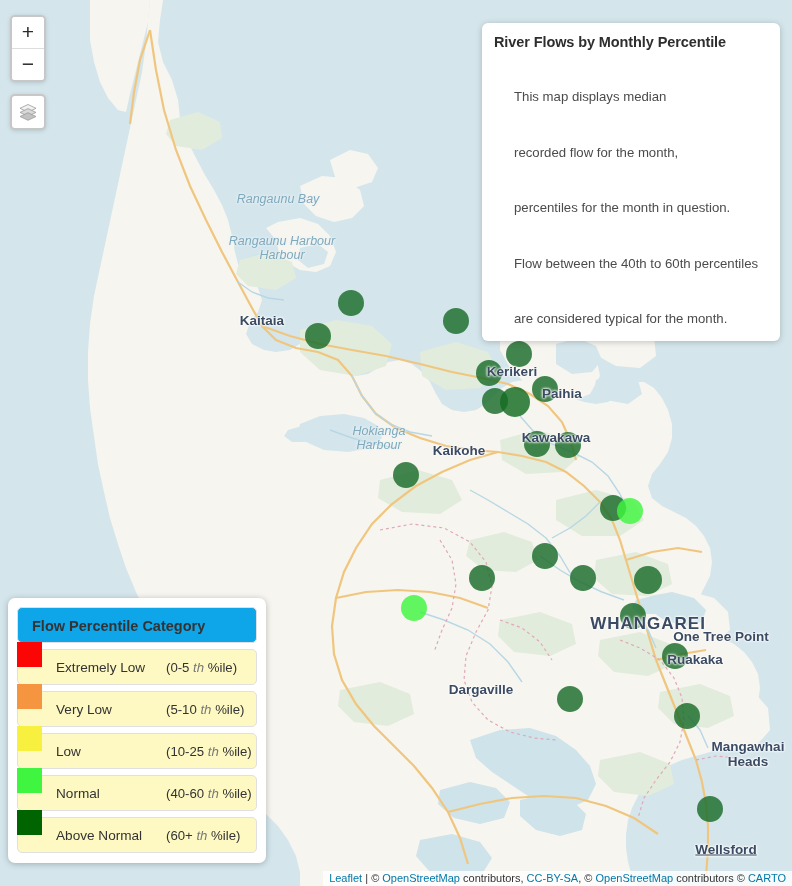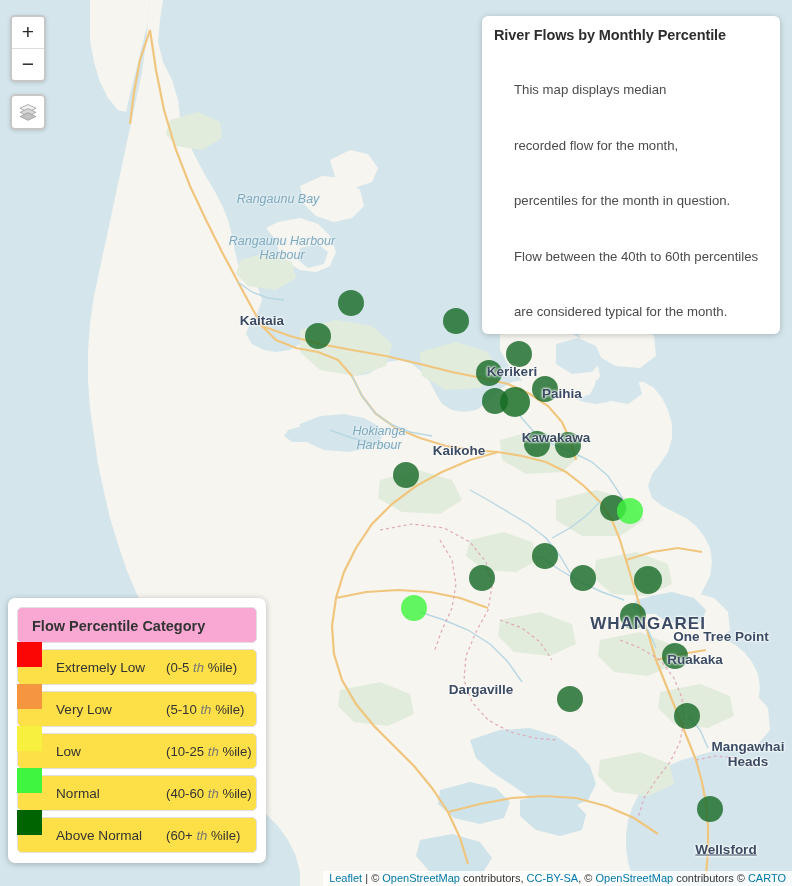--- a/index.html
+++ b/index.html
@@ -44,21 +44,21 @@
     background: #fff;
     border: 2px solid rgba(0,0,0,0.22);
     border-radius: 5px;
     box-shadow: 0 1px 4px rgba(0,0,0,0.15);
     display: flex; align-items: center; justify-content: center;
     cursor: pointer;
   }
 
   
   #info-panel {
-    position: absolute; right: 12px; top: 16px; z-index: 40;
+    position: absolute; right: 12px; top: 23px; z-index: 40;
     width: 298px;
     background: #fff;
     border-radius: 6px;
     box-shadow: 0 1px 6px rgba(0,0,0,0.22);
     padding: 11px 12px 13px 12px;
     box-sizing: border-box;
   }
   #info-panel .info-title {
     font-size: 14.5px; font-weight: bold; color: #2e2e2e;
     margin: 0 0 4px 0; letter-spacing: -0.1px;
@@ -75,33 +75,33 @@
     width: 258px;
     background: #fff;
     border-radius: 7px;
     box-shadow: 0 1px 6px rgba(0,0,0,0.25);
     padding: 9px 9px 10px 9px;
     box-sizing: border-box;
   }
   .legend-title-row {
     border: 1px solid #e0e0e0;
     border-radius: 5px;
-    background: #f9a8d4;
+    background: #0ea5e9;
     height: 36px; line-height: 36px;
     padding-left: 14px;
     font-size: 14.5px; font-weight: bold; color: #333;
     box-sizing: border-box;
   }
   .legend-row {
     position: relative;
     margin-top: 6px;
     height: 36px;
     border: 1px solid #e0e0e0;
     border-radius: 5px;
-    background: #fde047;
+    background: #fef9c3;
     box-sizing: border-box;
     display: flex; align-items: center;
   }
   .legend-swatch {
     position: absolute;
     left: -1px; top: -8px;
     width: 25px; height: 25px;
     border: 0;
   }
   .legend-label {

